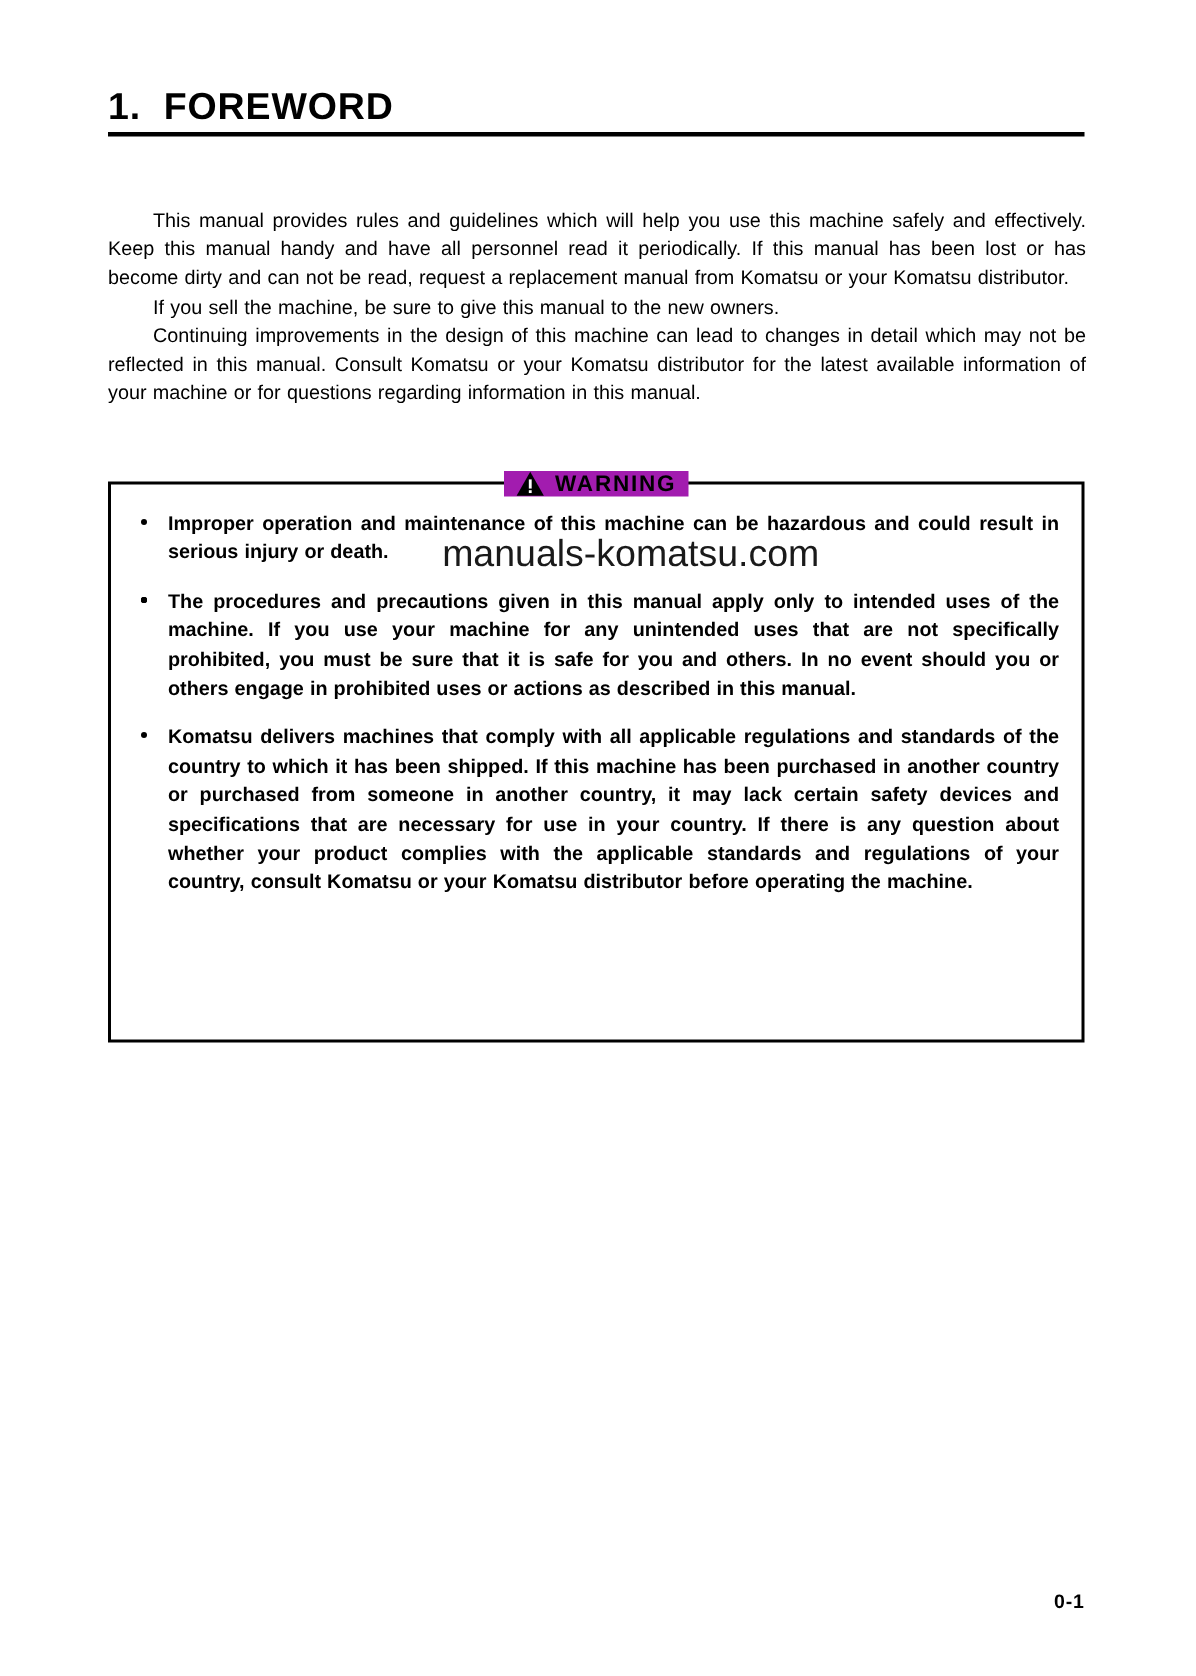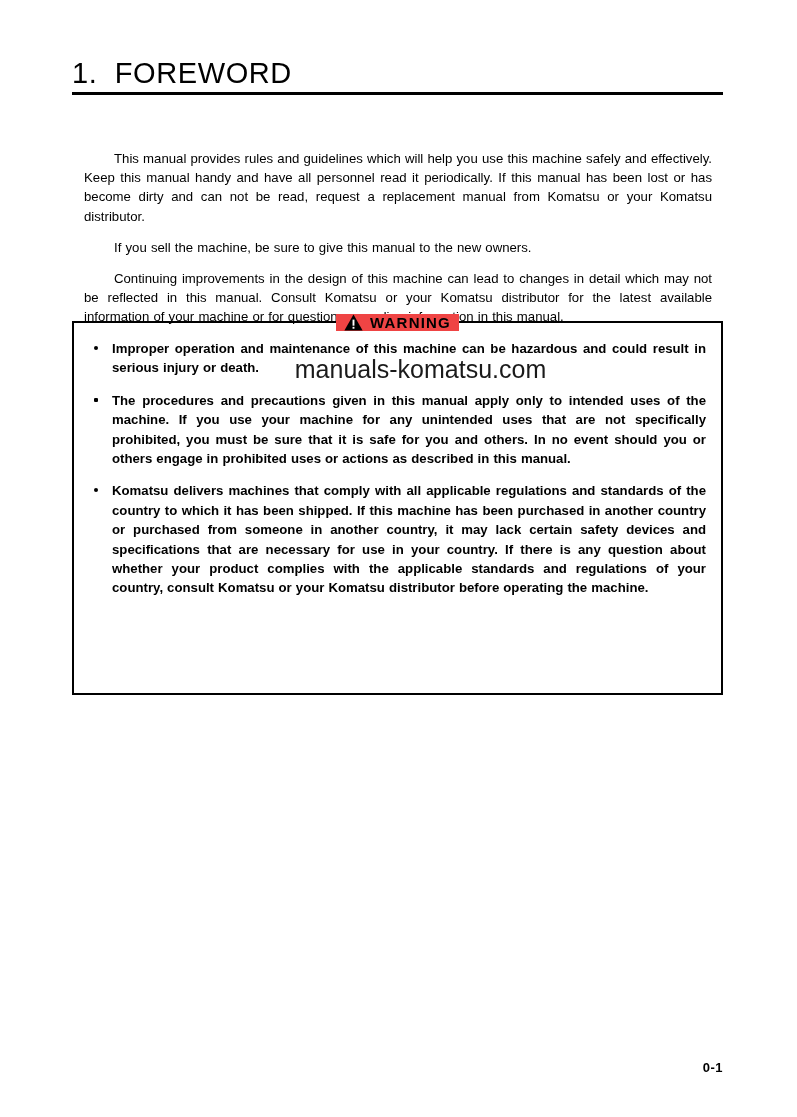--- a/index.html
+++ b/index.html
@@ -22,22 +22,22 @@
   }
 
   
   .title-block {
     position: absolute;
     left: 72px;
     top: 58px;
     width: 651px;
   }
   .title-text {
-    font-size: 29px;
-    font-weight: normal;
+    font-size: 25px;
+    font-weight: bold;
     letter-spacing: 0.6px;
     line-height: 1.05;
     white-space: pre;
   }
   .title-rule {
     margin-top: 4px;
     height: 3px;
     background: #000;
     width: 100%;
   }
@@ -47,21 +47,21 @@
     position: absolute;
     left: 72px;
     top: 137px;
     width: 652px;
   }
   .para {
     font-size: 13.2px;
     line-height: 19.2px;
     text-align: justify;
     text-indent: 30px;
-    margin: 12px;
+    margin: 0;
     word-spacing: 0.5px;
   }
   .para + .para {
     margin-top: 0px;
   }
 
   
   .warning-box {
     position: absolute;
     left: 72px;
@@ -79,21 +79,21 @@
     height: 20px;
     display: flex;
     align-items: center;
     justify-content: center;
     pointer-events: none;
   }
   .warning-header-inner {
     display: flex;
     align-items: center;
     gap: 7px;
-    background: #ef4444;
+    background: #a21caf;
     padding: 0 8px;
   }
   .warn-triangle {
     display: block;
     width: 19px;
     height: 17px;
   }
   .warning-label {
     font-size: 15px;
     font-weight: bold;

